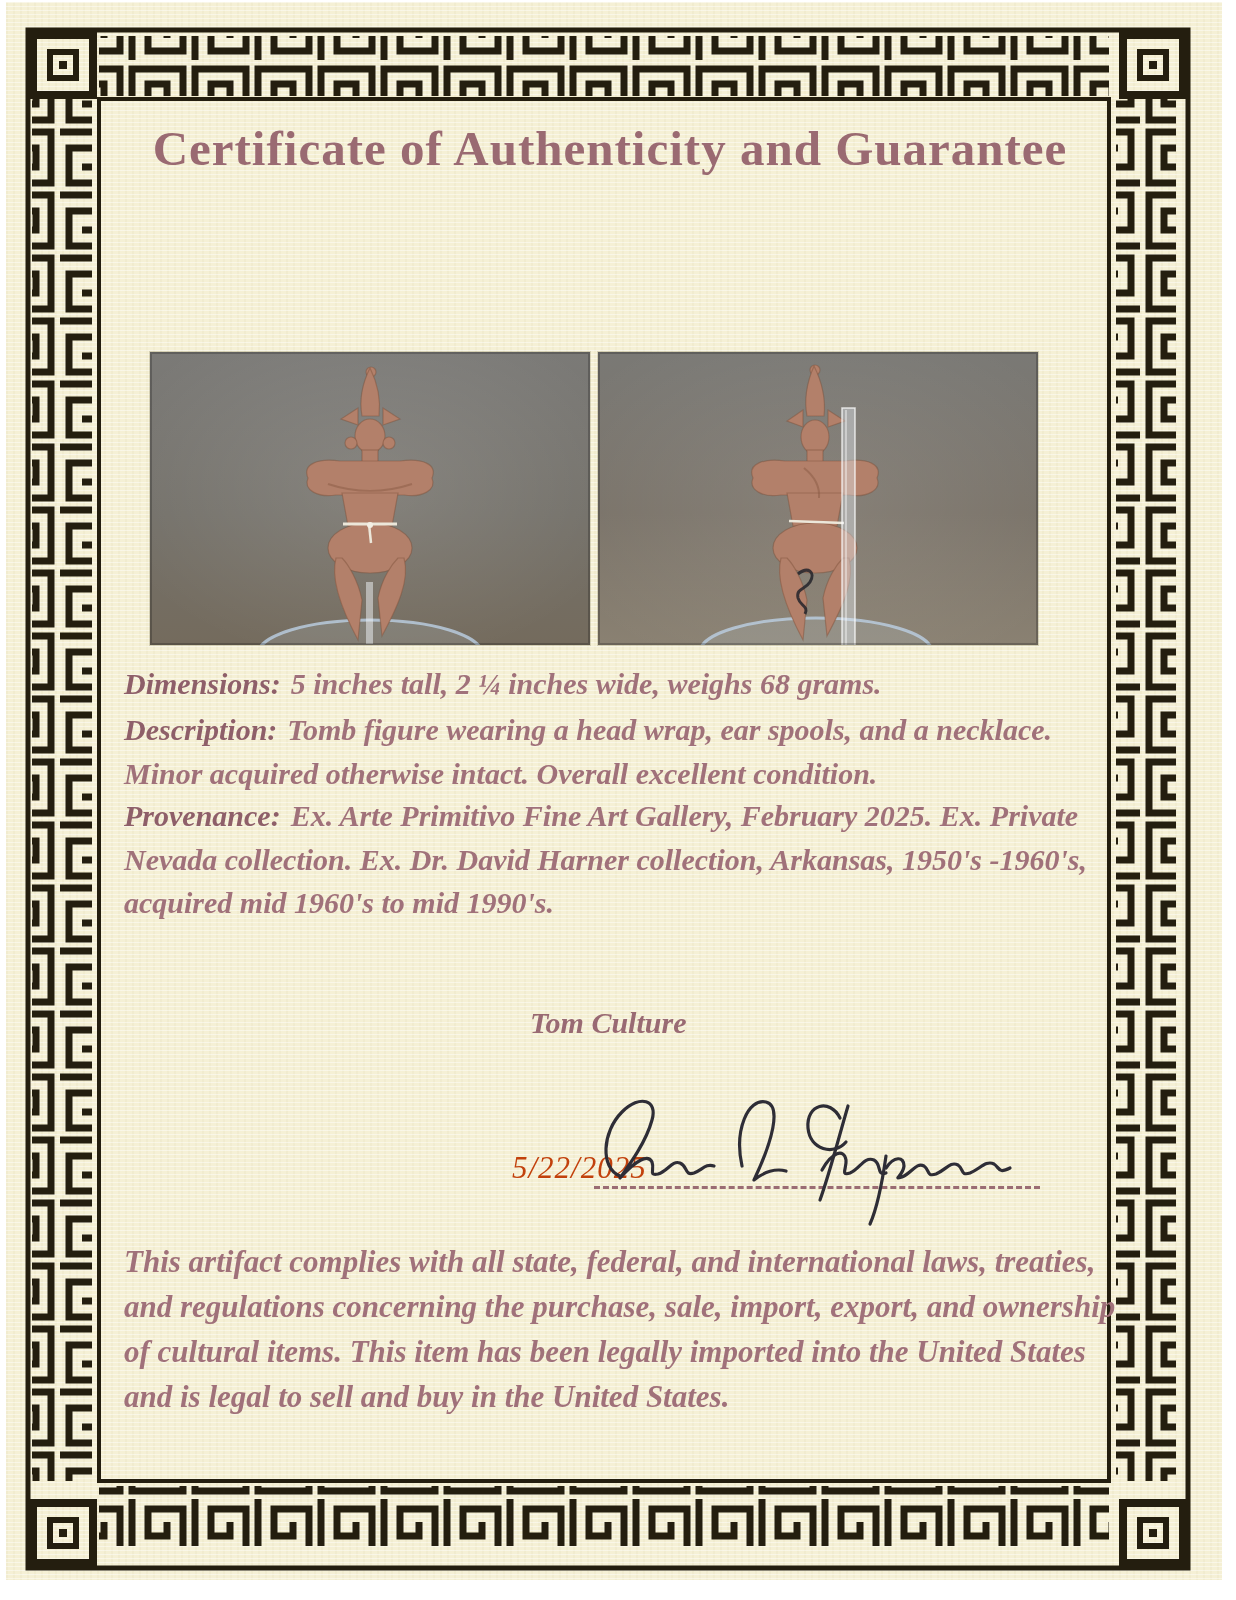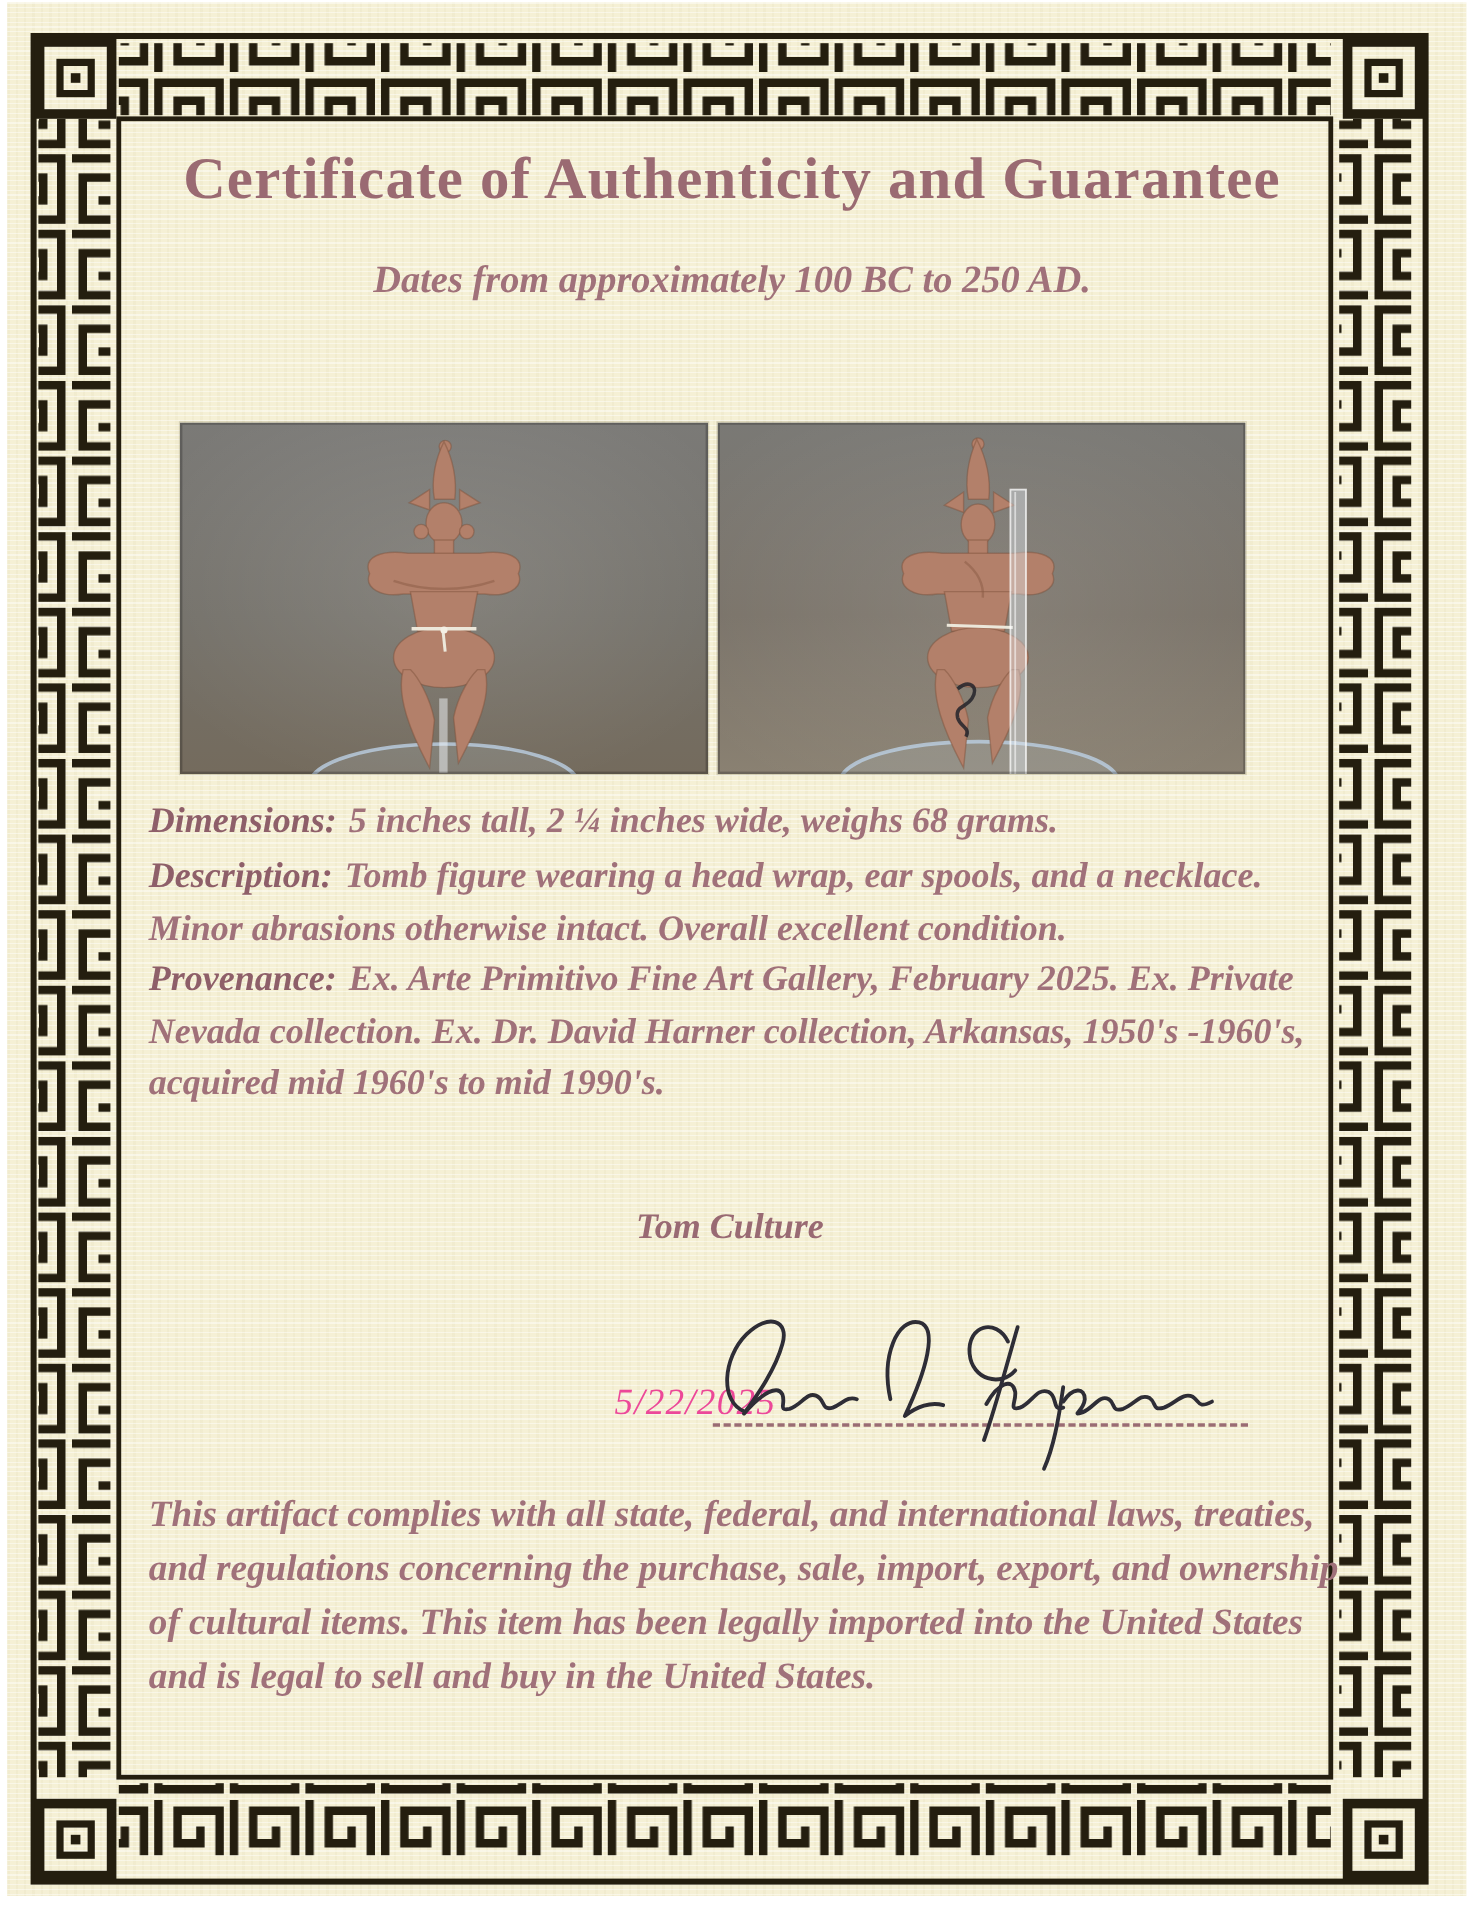--- a/index.html
+++ b/index.html
@@ -14,21 +14,21 @@
   .title{left:110px;top:120px;width:1000px;text-align:center;
          font-size:49px;font-weight:bold;color:#9a6a72;letter-spacing:1px;}
   .intro{left:110px;top:210px;width:1000px;text-align:center;
          font-size:32px;font-style:italic;font-weight:bold;color:#a0717a;line-height:45px;}
   .photos{left:150px;top:352px;display:flex;gap:8px;}
   .photo{display:block;box-shadow:0 0 0 1px rgba(120,110,80,0.25);}
   .para{font-style:italic;font-weight:bold;font-size:30px;color:#a0717a;line-height:1.45;}
   .label{color:#8e5f69;margin-right:10px;}
   .sig-name{left:530px;top:1006px;font-size:30px;font-style:italic;font-weight:bold;color:#996a73;}
   .sig-role{left:530px;top:1060px;font-size:30px;font-style:italic;font-weight:bold;color:#996a73;}
-  .sig-date{left:512px;top:1150px;font-size:31px;font-style:italic;color:#ec4899;letter-spacing:1px;}
+  .sig-date{left:512px;top:1150px;font-size:31px;font-style:italic;color:#c2410c;letter-spacing:1px;}
   .sig-line{left:594px;top:1154px;width:446px;height:32px;border-bottom:3px dashed #9a6c73;}
   .signature-svg{left:586px;top:1064px;}
   .legal{left:124px;top:1240px;width:1004px;font-size:31px;}
   .desc-w{width:950px;}
   .prov-w{width:1004px;}
 </style>
 </head>
 <body>
 
 <div class="page">
@@ -65,21 +65,20 @@
 
     <use href="#corner" transform="translate(28,30)"></use>
     <use href="#corner" transform="translate(1188,30) scale(-1,1)"></use>
     <use href="#corner" transform="translate(28,1568) scale(1,-1)"></use>
     <use href="#corner" transform="translate(1188,1568) scale(-1,-1)"></use>
   </svg>
 
   <div class="abs title">Certificate of Authenticity and Guarantee</div>
 
   <div class="abs intro">
-    <div>Dates from approximately 100 BC to 250 AD.</div>
   </div>
 
   <div class="abs photos">
 
     <svg class="photo" width="440" height="293" viewBox="0 0 440 293">
       <defs>
         <linearGradient id="p1g" x1="0" y1="0" x2="0" y2="1">
           <stop offset="0" stop-color="#7b7a77"></stop>
             <stop offset="0.55" stop-color="#74716a"></stop>
             <stop offset="1" stop-color="#746b5d"></stop>
@@ -150,21 +149,21 @@
       <line x1="248" y1="58" x2="248" y2="298" stroke="rgba(255,255,255,0.55)" stroke-width="1.5"></line>
       <rect x="1" y="1" width="438" height="291" fill="none" stroke="rgba(0,0,0,0.22)" stroke-width="2"></rect>
     </svg>
   </div>
 
   <div class="abs para" style="left:124px;top:662px;width:1004px;">
     <span class="label">Dimensions:</span><span>5 inches tall, 2 ¼ inches wide, weighs 68 grams.</span>
   </div>
 
   <div class="abs para desc-w" style="left:124px;top:708px;">
-    <span class="label">Description:</span><span>Tomb figure wearing a head wrap, ear spools, and a necklace. Minor abrasions otherwise intact. Overall excellent condition.</span>
+    <span class="label">Description:</span><span>Tomb figure wearing a head wrap, ear spools, and a necklace. Minor acquired otherwise intact. Overall excellent condition.</span>
   </div>
 
   <div class="abs para prov-w" style="left:124px;top:794px;">
     <span class="label">Provenance:</span><span>Ex. Arte Primitivo Fine Art Gallery, February 2025. Ex. Private Nevada collection. Ex. Dr. David Harner collection, Arkansas, 1950's -1960's, acquired mid 1960's to mid 1990's.</span>
   </div>
 
   <div class="abs sig-name">Tom Culture</div>
 
   <div class="abs sig-date">5/22/2025</div>
   <div class="abs sig-line"></div>

